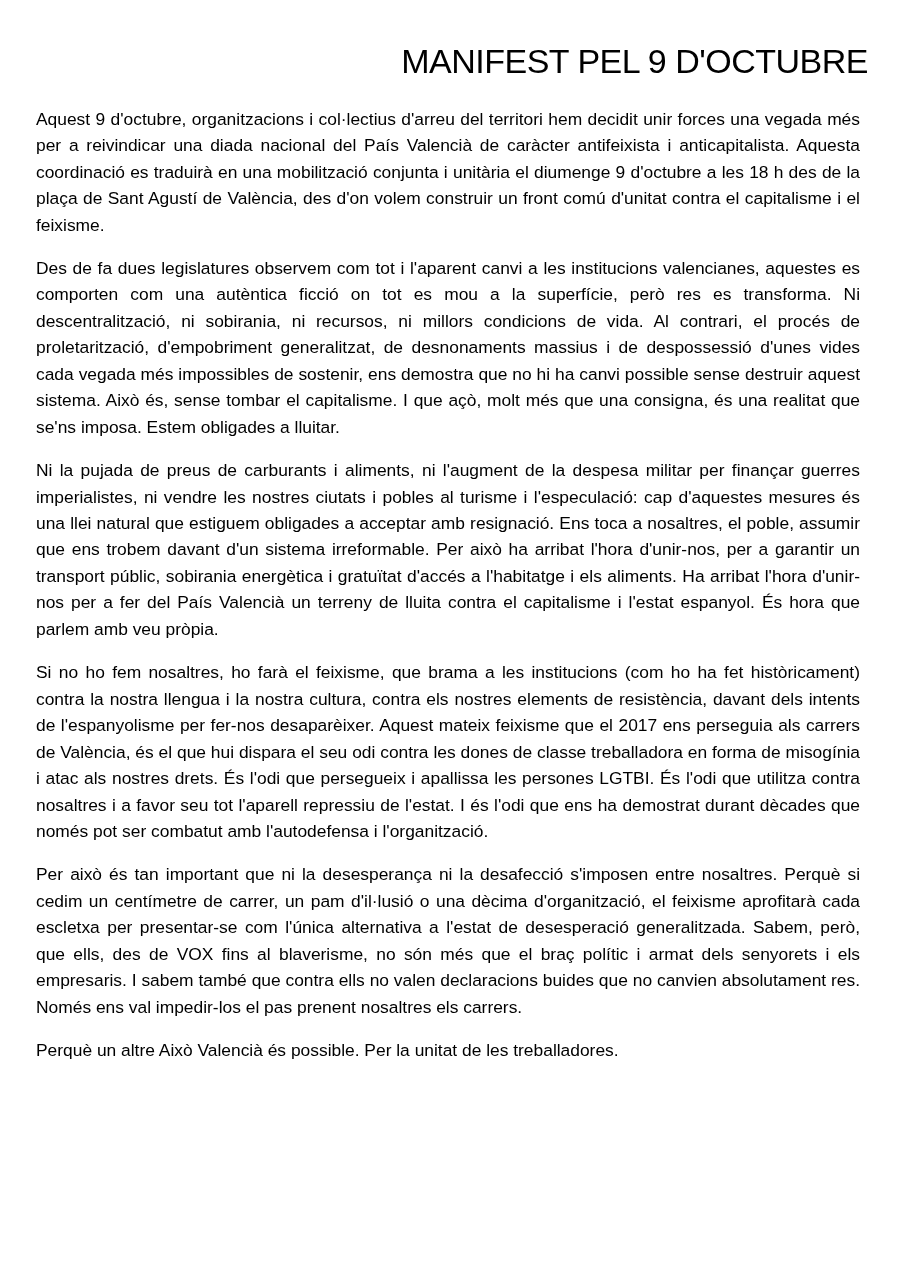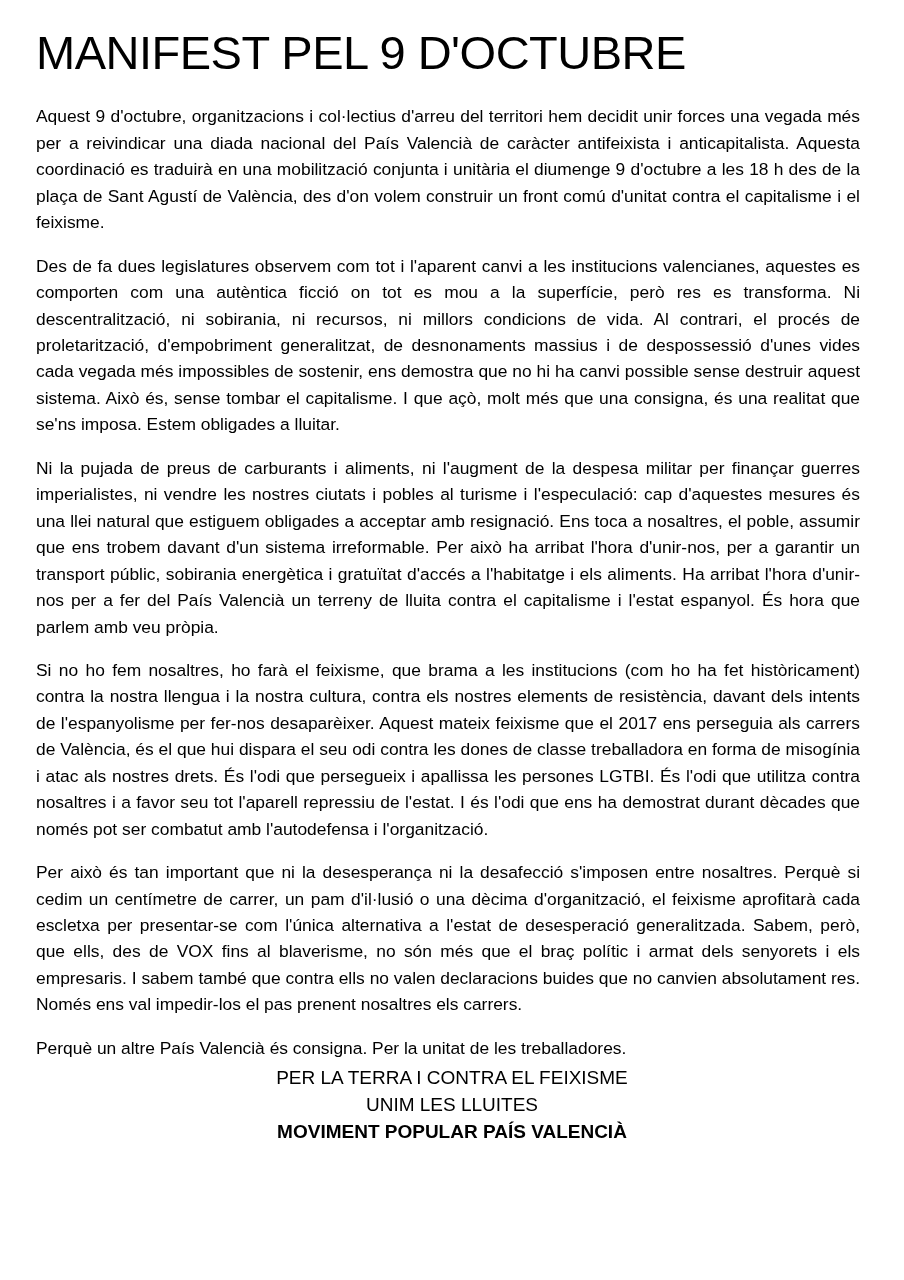--- a/index.html
+++ b/index.html
@@ -15,26 +15,26 @@
     overflow: hidden;
   }
   .page {
     width: 904px;
     height: 1280px;
     box-sizing: border-box;
     padding: 22px 36px 0 36px;
     position: relative;
   }
   .doc-title {
-    font-size: 47px;
+    font-size: 34px;
     line-height: 1.05;
     font-weight: 400;
     letter-spacing: -0.5px;
-    margin: 6px 0 26px 0;
-    text-align: left;
+    margin: 22px 0 26px 0;
+    text-align: right;
     white-space: nowrap;
   }
   .para {
     font-size: 17.4px;
     line-height: 1.52;
     text-align: justify;
     text-justify: inter-word;
     margin: 0 8px 17px 0;
     hyphens: none;
   }
@@ -64,21 +64,16 @@
 <div class="page">
 
   <h1 class="doc-title">MANIFEST PEL 9 D'OCTUBRE</h1>
 
   <p class="para">Aquest 9 d'octubre, organitzacions i col·lectius d'arreu del territori hem decidit unir forces una vegada més per a reivindicar una diada nacional del País Valencià de caràcter antifeixista i anticapitalista. Aquesta coordinació es traduirà en una mobilització conjunta i unitària el diumenge 9 d'octubre a les 18 h des de la plaça de Sant Agustí de València, des d'on volem construir un front comú d'unitat contra el capitalisme i el feixisme.</p>
   <p class="para">Des de fa dues legislatures observem com tot i l'aparent canvi a les institucions valencianes, aquestes es comporten com una autèntica ficció on tot es mou a la superfície, però res es transforma. Ni descentralització, ni sobirania, ni recursos, ni millors condicions de vida. Al contrari, el procés de proletarització, d'empobriment generalitzat, de desnonaments massius i de despossessió d'unes vides cada vegada més impossibles de sostenir, ens demostra que no hi ha canvi possible sense destruir aquest sistema. Això és, sense tombar el capitalisme. I que açò, molt més que una consigna, és una realitat que se'ns imposa. Estem obligades a lluitar.</p>
   <p class="para">Ni la pujada de preus de carburants i aliments, ni l'augment de la despesa militar per finançar guerres imperialistes, ni vendre les nostres ciutats i pobles al turisme i l'especulació: cap d'aquestes mesures és una llei natural que estiguem obligades a acceptar amb resignació. Ens toca a nosaltres, el poble, assumir que ens trobem davant d'un sistema irreformable. Per això ha arribat l'hora d'unir-nos, per a garantir un transport públic, sobirania energètica i gratuïtat d'accés a l'habitatge i els aliments. Ha arribat l'hora d'unir-nos per a fer del País Valencià un terreny de lluita contra el capitalisme i l'estat espanyol. És hora que parlem amb veu pròpia.</p>
   <p class="para">Si no ho fem nosaltres, ho farà el feixisme, que brama a les institucions (com ho ha fet històricament) contra la nostra llengua i la nostra cultura, contra els nostres elements de resistència, davant dels intents de l'espanyolisme per fer-nos desaparèixer. Aquest mateix feixisme que el 2017 ens perseguia als carrers de València, és el que hui dispara el seu odi contra les dones de classe treballadora en forma de misogínia i atac als nostres drets. És l'odi que persegueix i apallissa les persones LGTBI. És l'odi que utilitza contra nosaltres i a favor seu tot l'aparell repressiu de l'estat. I és l'odi que ens ha demostrat durant dècades que només pot ser combatut amb l'autodefensa i l'organització.</p>
   <p class="para">Per això és tan important que ni la desesperança ni la desafecció s'imposen entre nosaltres. Perquè si cedim un centímetre de carrer, un pam d'il·lusió o una dècima d'organització, el feixisme aprofitarà cada escletxa per presentar-se com l'única alternativa a l'estat de desesperació generalitzada. Sabem, però, que ells, des de VOX fins al blaverisme, no són més que el braç polític i armat dels senyorets i els empresaris. I sabem també que contra ells no valen declaracions buides que no canvien absolutament res. Només ens val impedir-los el pas prenent nosaltres els carrers.</p>
 
-  <p class="para para-short">Perquè un altre País Valencià és consigna. Per la unitat de les treballadores.</p>
+  <p class="para para-short">Perquè un altre Això Valencià és possible. Per la unitat de les treballadores.</p>
 
-  <div class="closing">
-    <div class="closing-line">PER LA TERRA I CONTRA EL FEIXISME</div>
-    <div class="closing-line">UNIM LES LLUITES</div>
-    <div class="closing-line bold">MOVIMENT POPULAR PAÍS VALENCIÀ</div>
-  </div>
 
 </div>
 
 </body></html>

